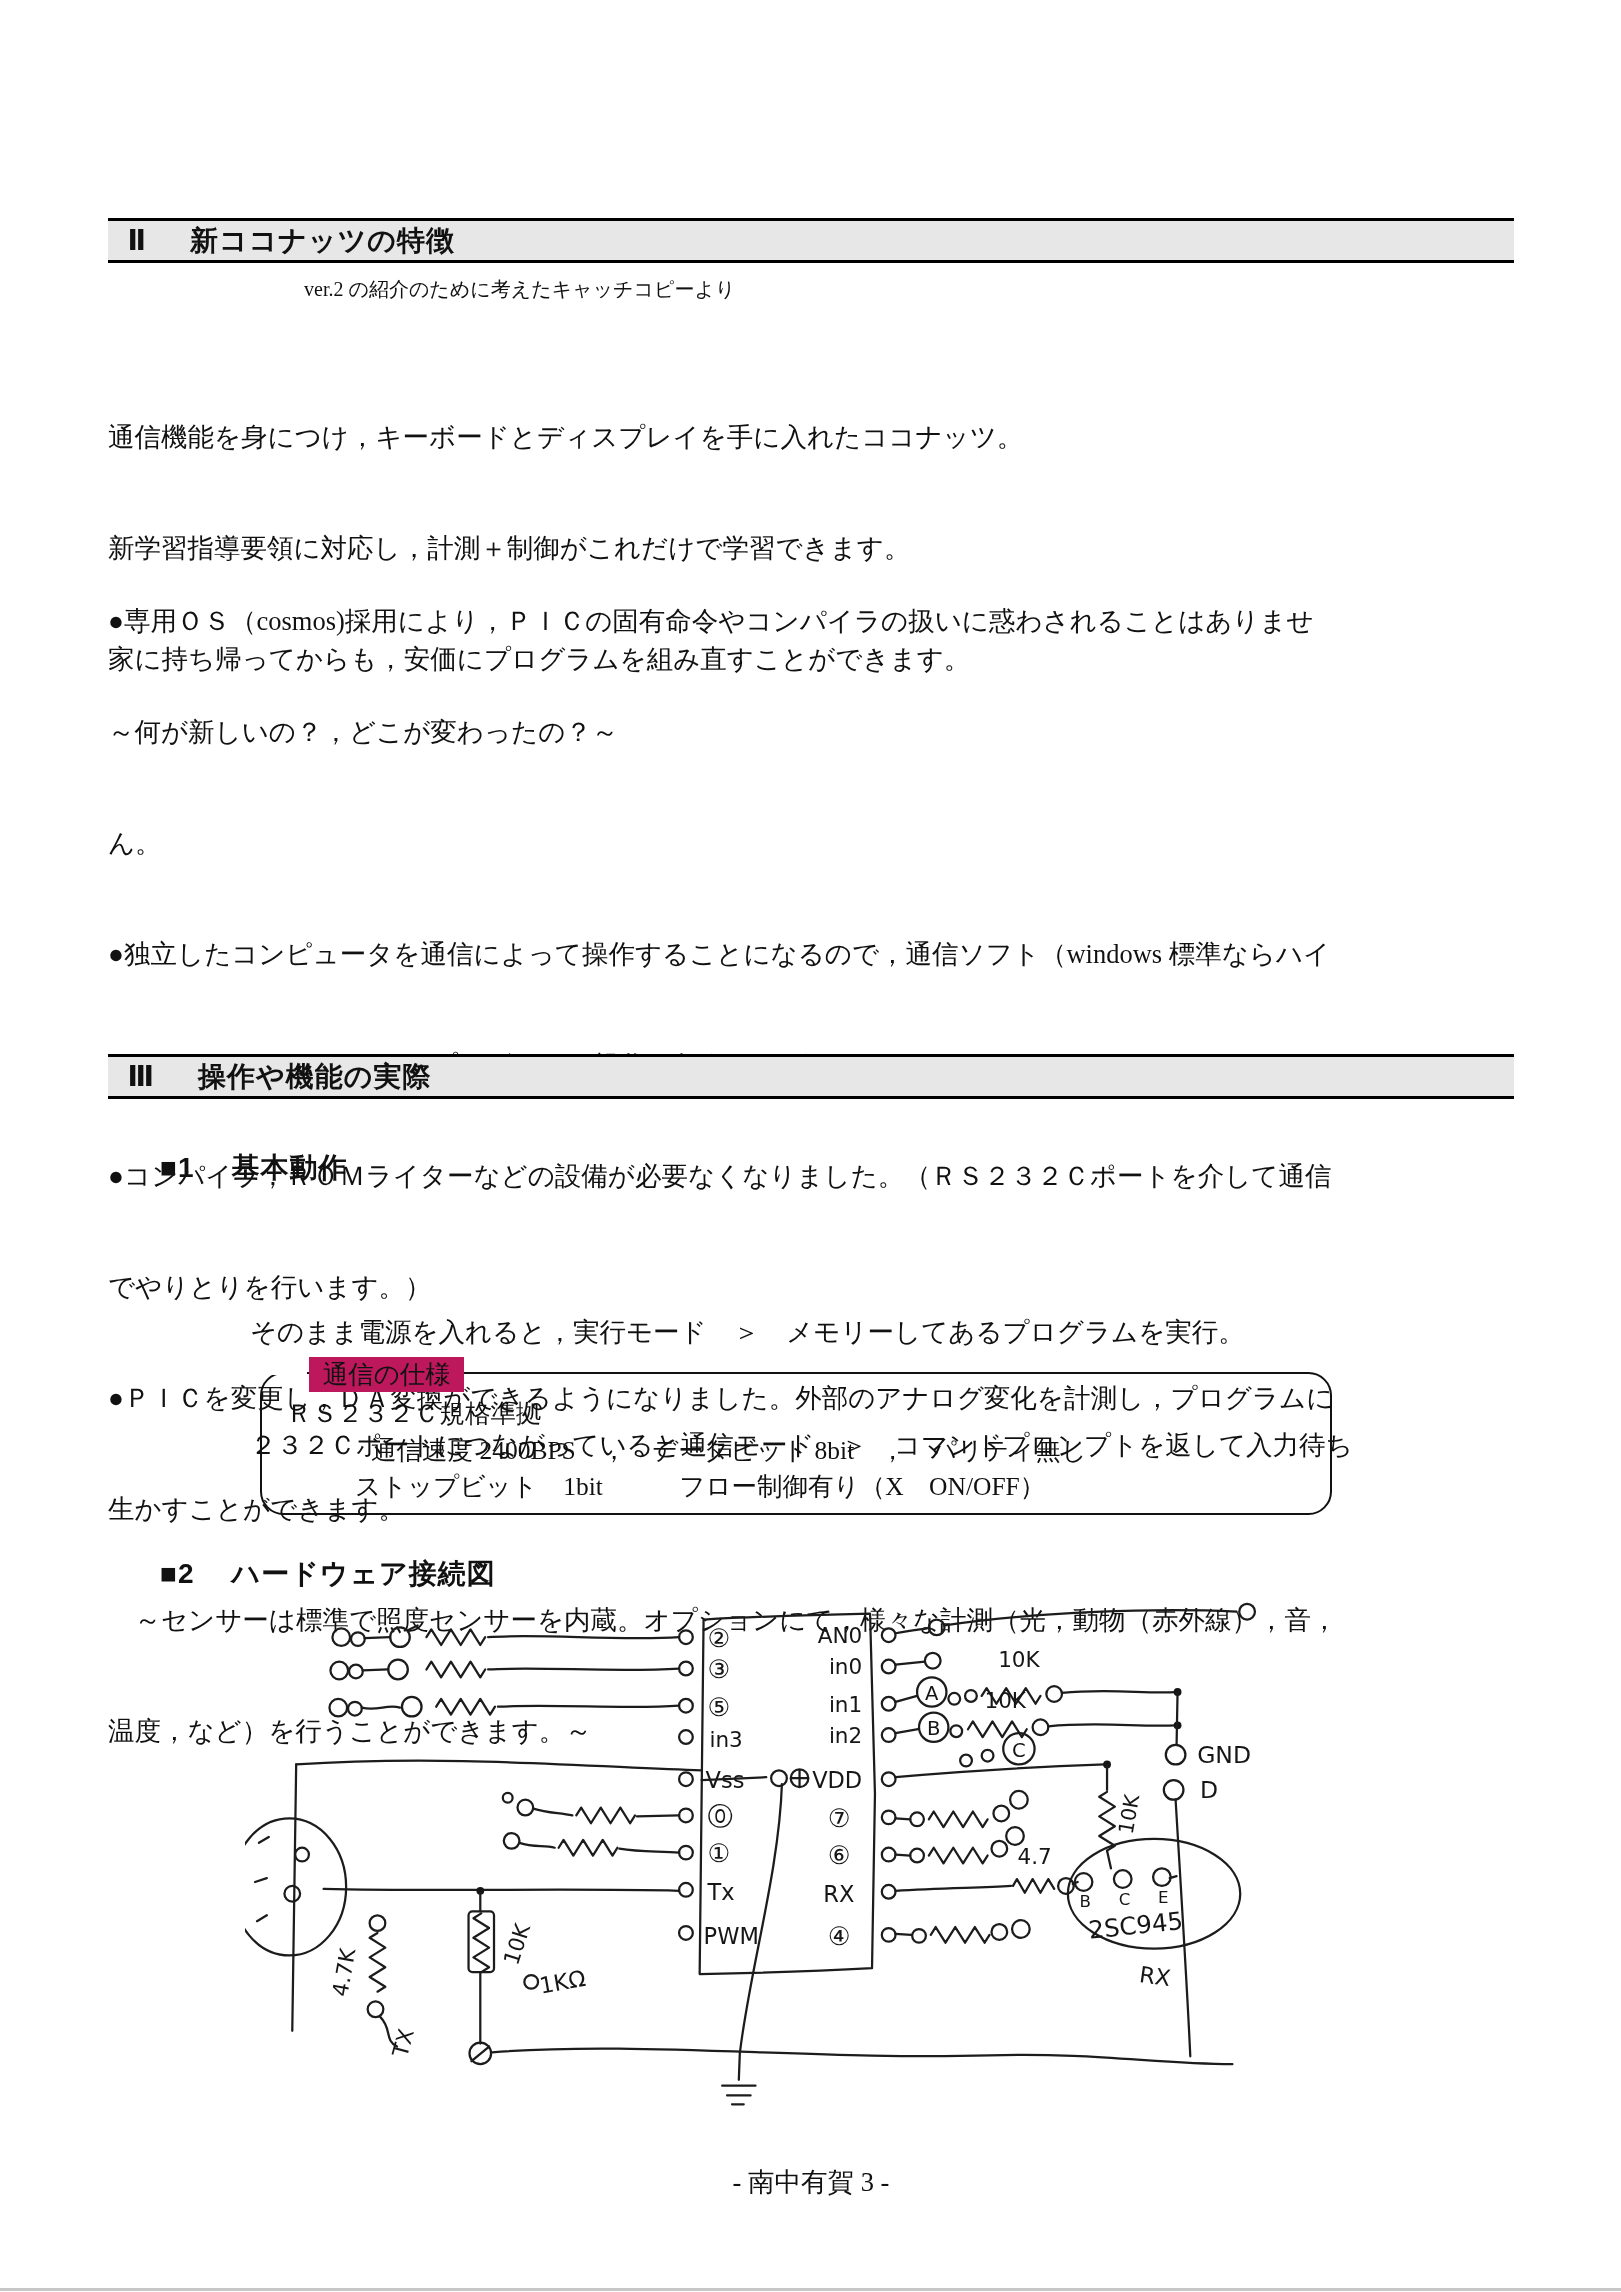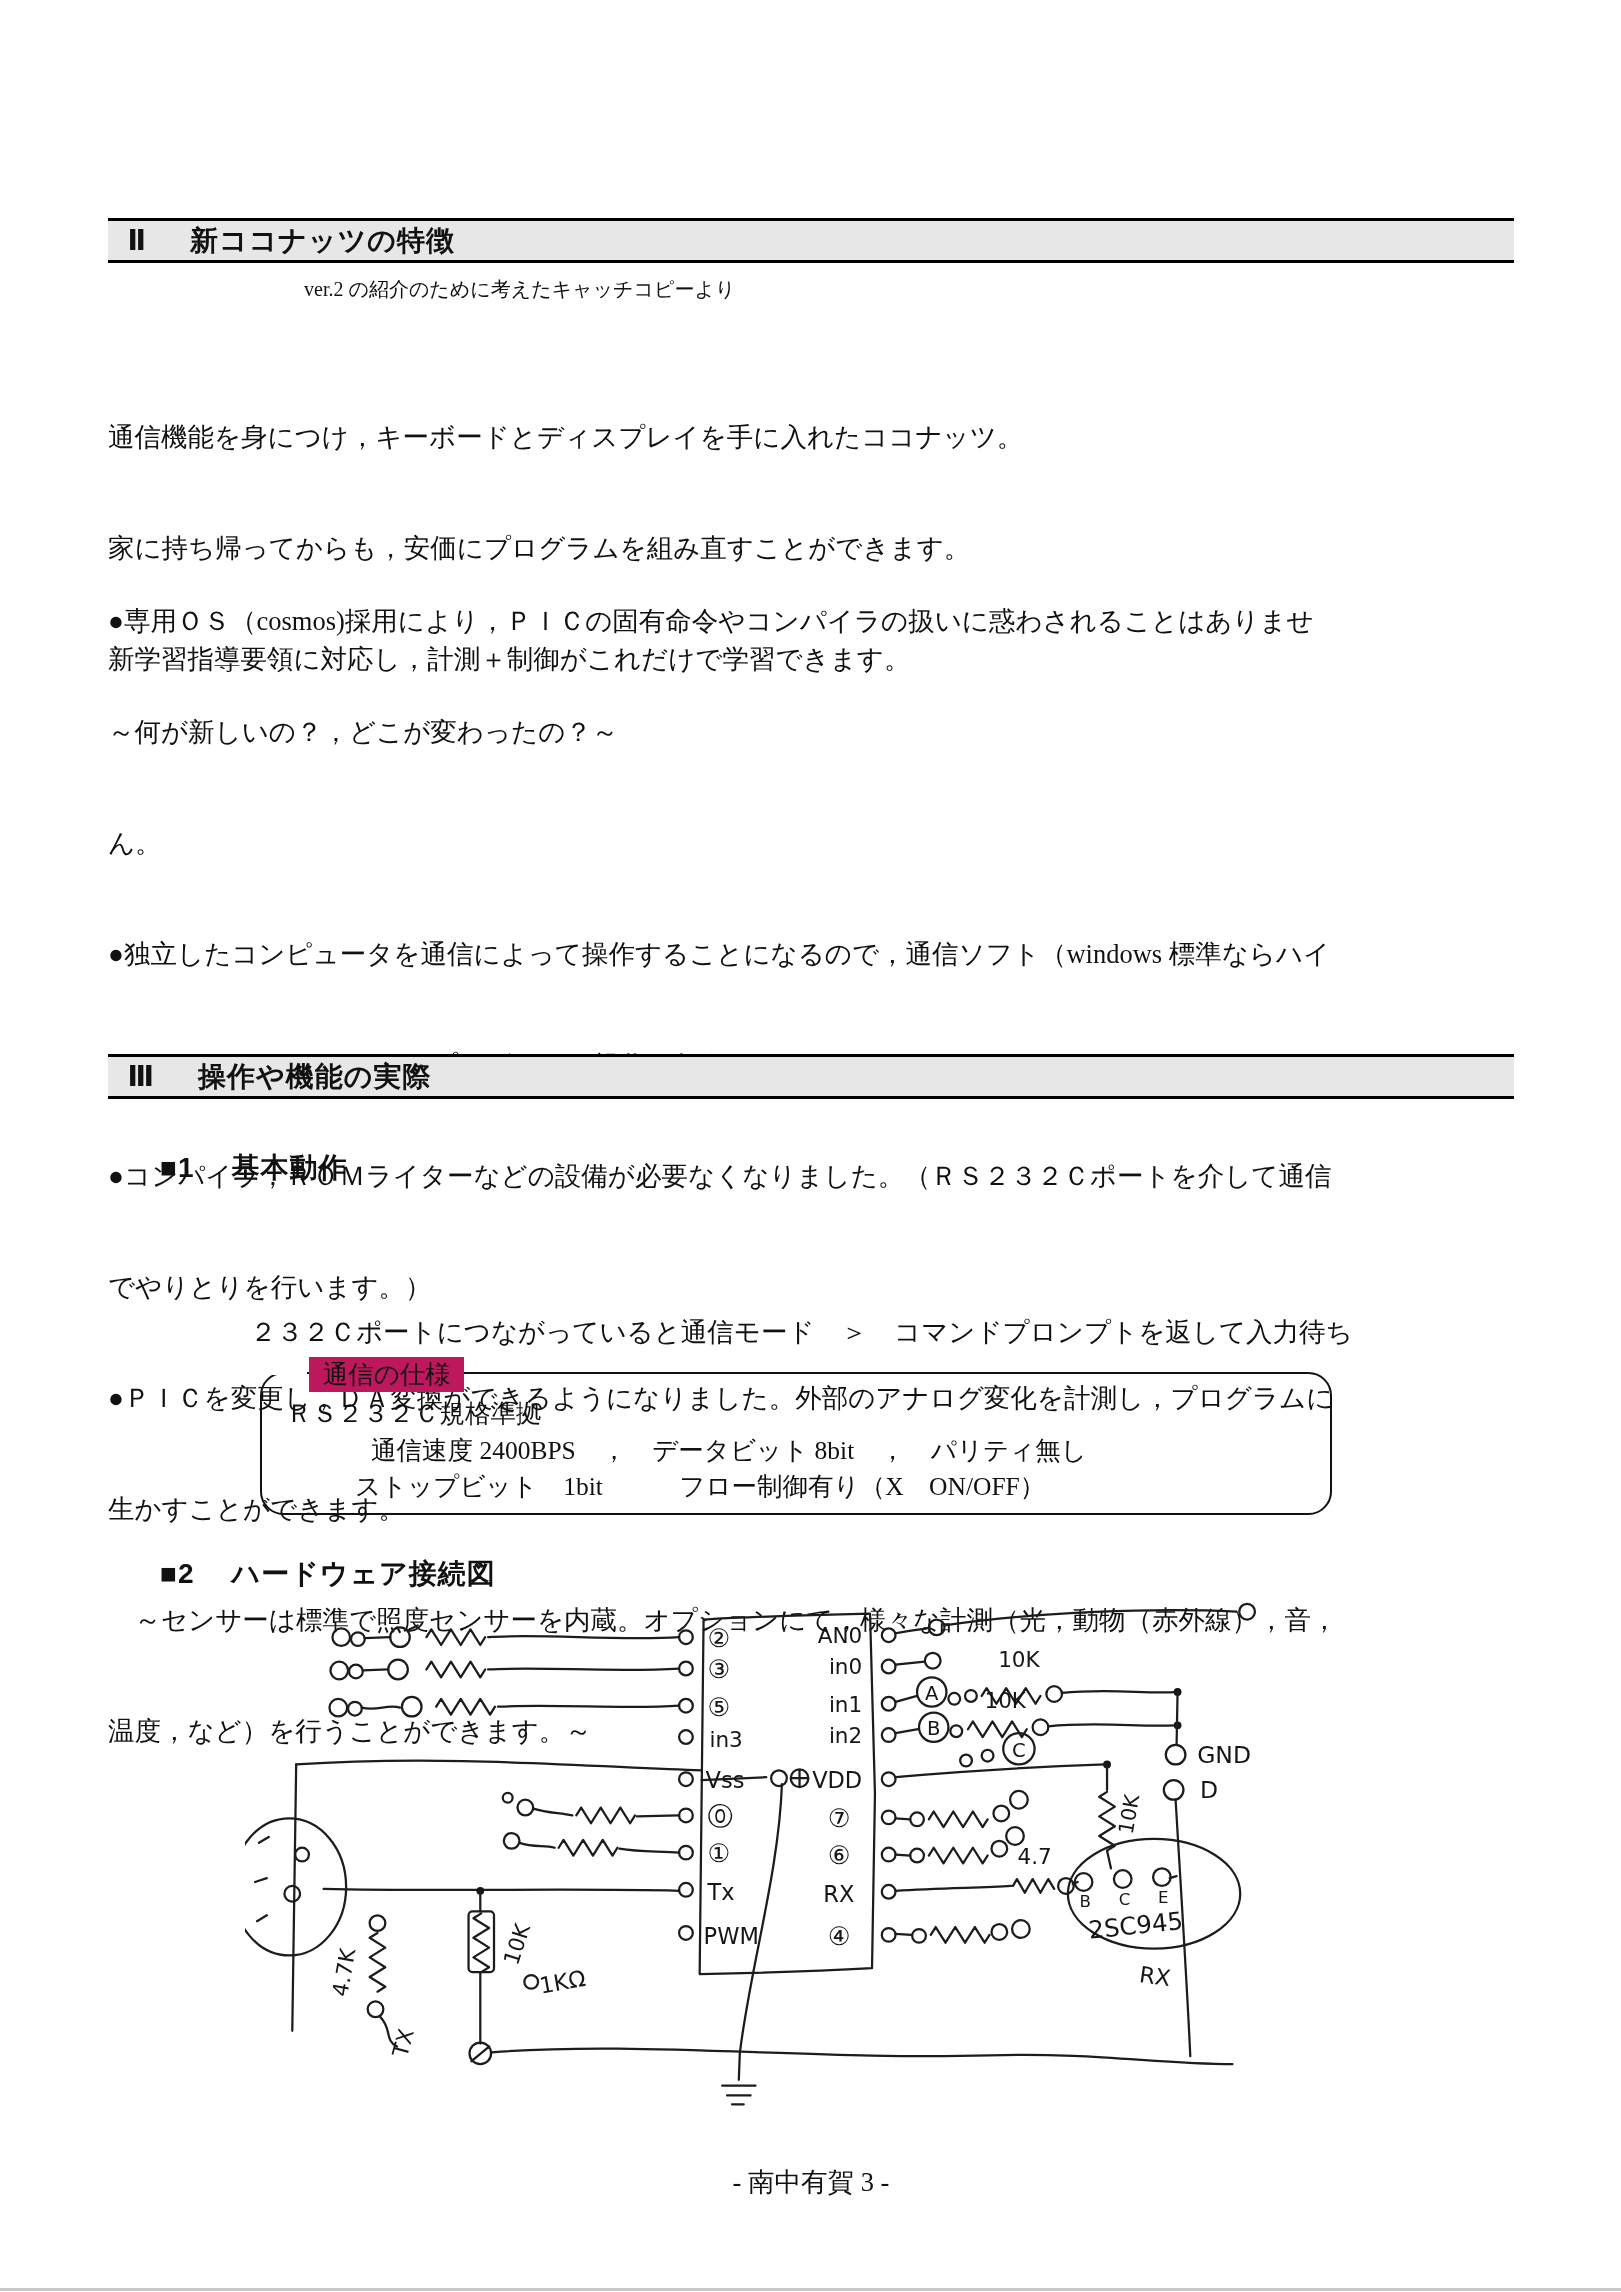--- a/index.html
+++ b/index.html
@@ -59,22 +59,22 @@
 
   <div class="secbar" style="top:218px;">
     <span class="num">Ⅱ</span>
     <span class="ttl">新ココナッツの特徴</span>
   </div>
 
   <div class="subtitle">ver.2 の紹介のために考えたキャッチコピーより</div>
 
   <div class="bodyblock" style="top:345px;">
     <div>通信機能を身につけ，キーボードとディスプレイを手に入れたココナッツ。</div>
+    <div>新学習指導要領に対応し，計測＋制御がこれだけで学習できます。</div>
     <div>家に持ち帰ってからも，安価にプログラムを組み直すことができます。</div>
-    <div>新学習指導要領に対応し，計測＋制御がこれだけで学習できます。</div>
   </div>
 
   <div class="bodyblock" style="top:529px;">
     <div>●専用ＯＳ（cosmos)採用により，ＰＩＣの固有命令やコンパイラの扱いに惑わされることはありませ</div>
     <div>～何が新しいの？，どこが変わったの？～</div>
     <div>ん。</div>
     <div>●独立したコンピュータを通信によって操作することになるので，通信ソフト（windows 標準ならハイ</div>
     <div>パーターミナル）だけで，プログラムや操作を行うことができます。</div>
     <div>●コンパイラ，ＲＯＭライターなどの設備が必要なくなりました。（ＲＳ２３２Ｃポートを介して通信</div>
     <div>でやりとりを行います。）</div>
@@ -87,20 +87,21 @@
   <div class="secbar" style="top:1054px;">
     <span class="num">Ⅲ</span>
     <span class="ttl">操作や機能の実際</span>
   </div>
 
   <div class="subhead" style="top:1149px;">
     <span>■1</span><span class="st">基本動作</span>
   </div>
 
   <div class="bodyblock" style="left:250px;top:1237px;width:1274px;line-height:38px;">
+    <div>そのまま電源を入れると，実行モード　＞　メモリーしてあるプログラムを実行。</div>
     <div>２３２Ｃポートにつながっていると通信モード　＞　コマンドプロンプトを返して入力待ち</div>
   </div>
 
   <div class="specbox">
     <span class="legend">通信の仕様</span>
     <div class="specline1">ＲＳ２３２Ｃ規格準拠</div>
     <div class="specline2">通信速度 2400BPS　，　データビット 8bit　，　パリティ無し</div>
     <div class="specline3">ストップビット　1bit　　　フロー制御有り（X　ON/OFF）</div>
   </div>
 

